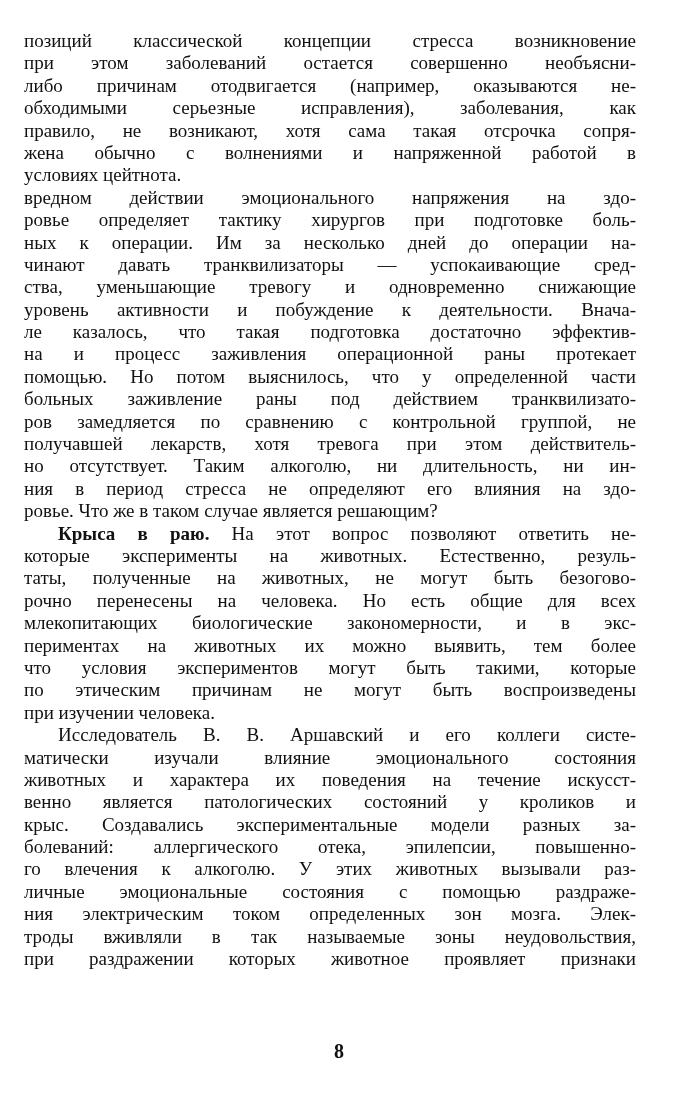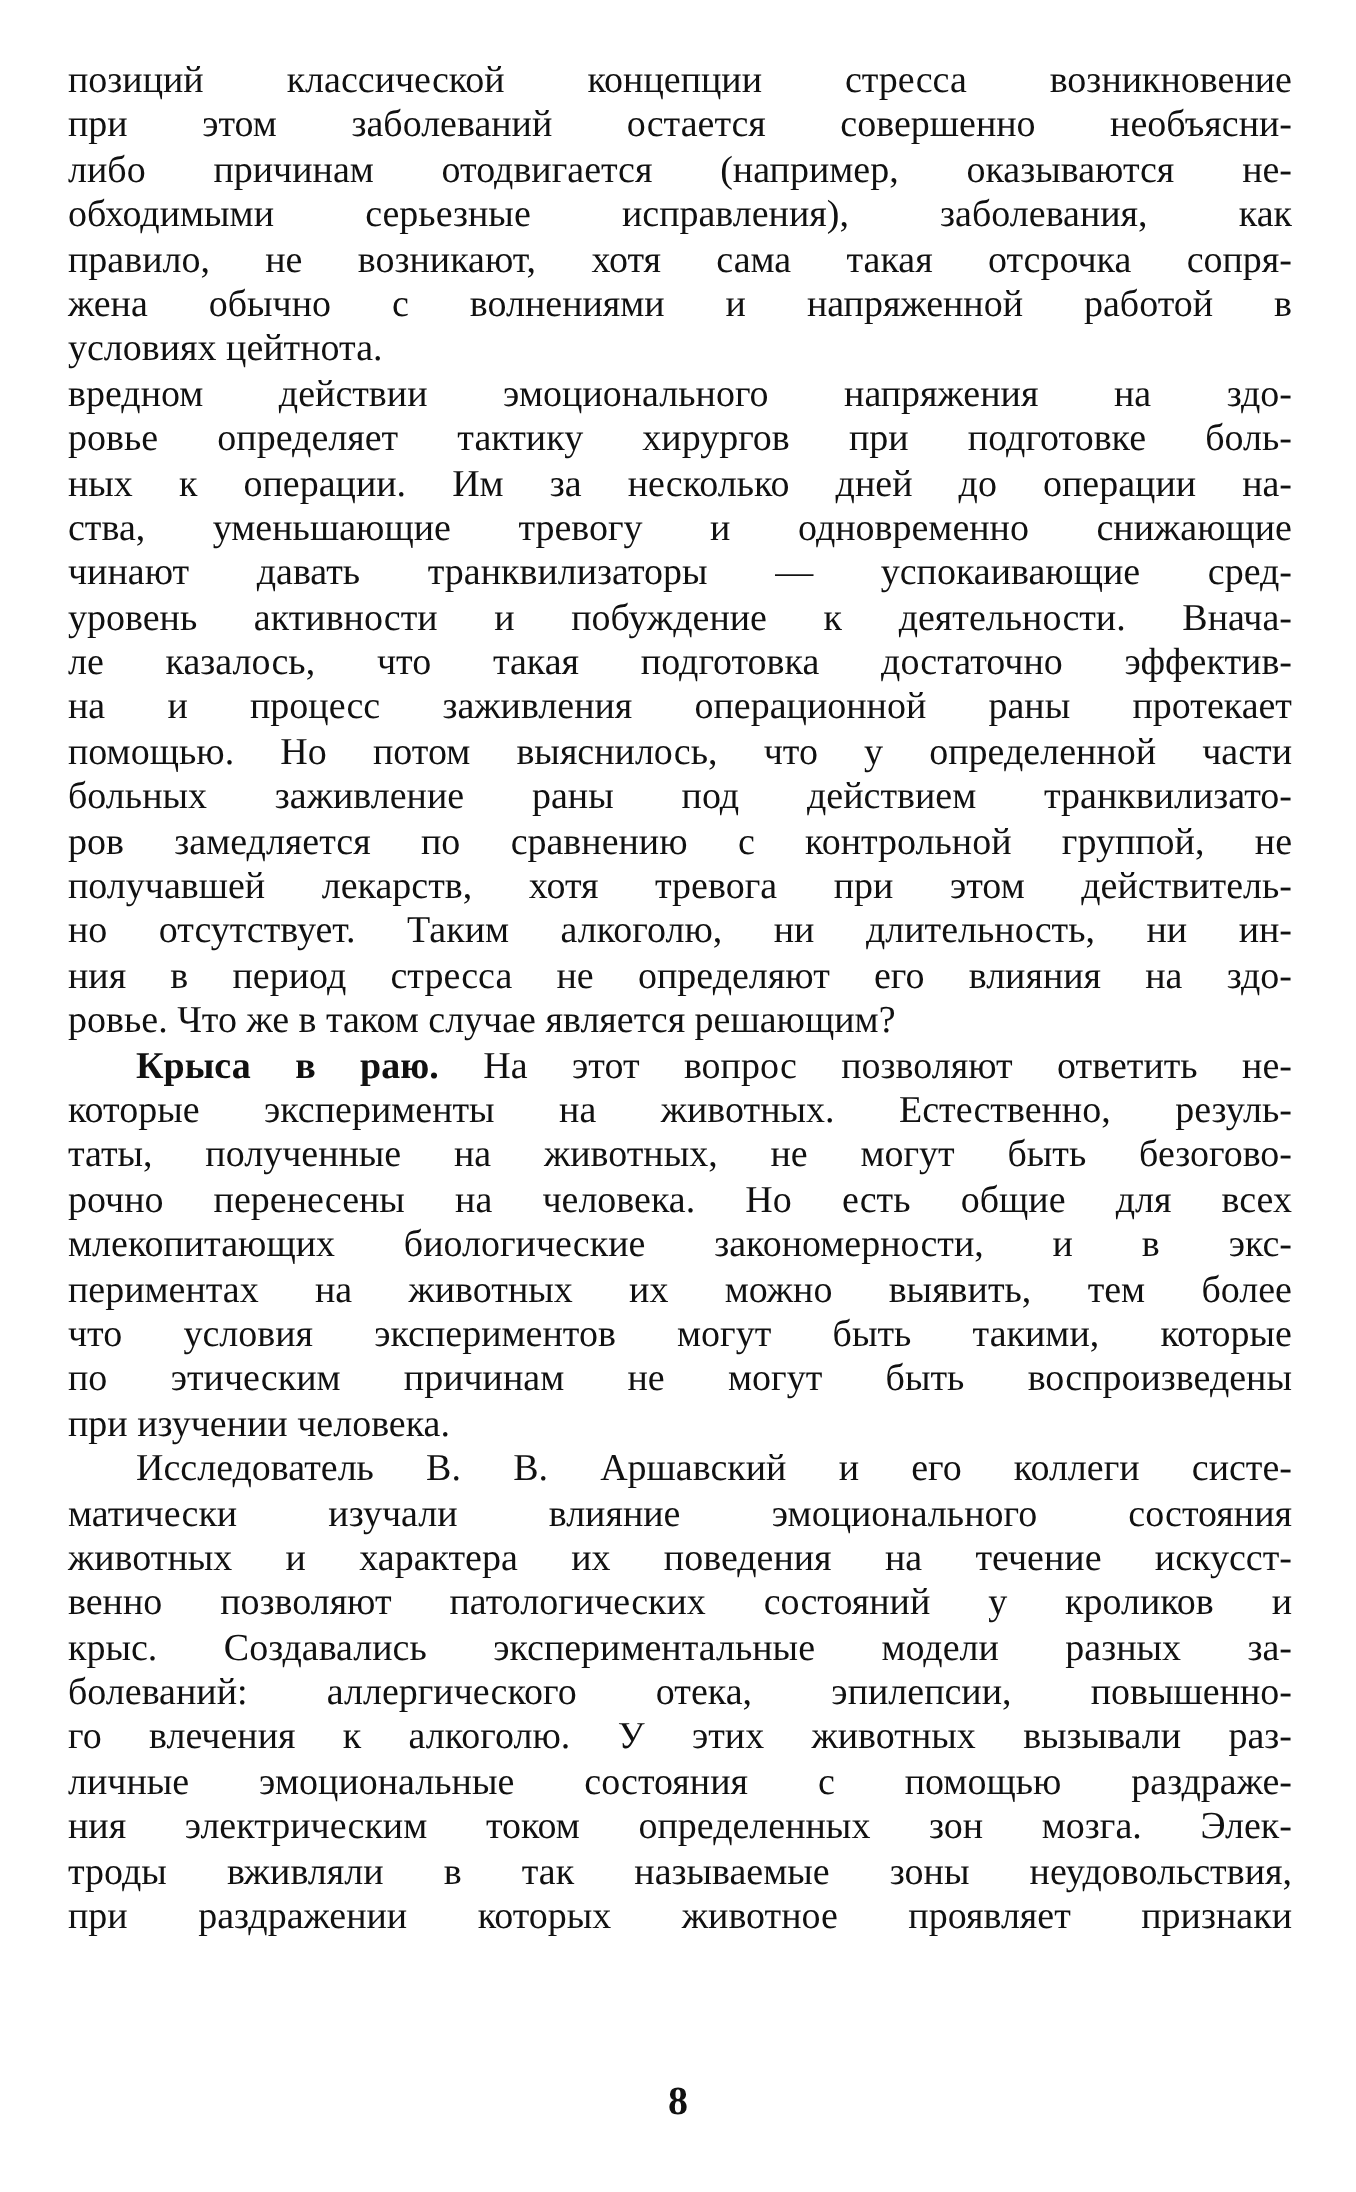--- a/index.html
+++ b/index.html
@@ -1,19 +1,19 @@
 <!DOCTYPE html>
 <html><head>
 <meta charset="utf-8">
 <style>
   html, body { margin: 0; padding: 0; background: #ffffff; }
   body { width: 678px; height: 1096px; position: relative; overflow: hidden; }
   .page {
     position: absolute;
-    left: 34px;
+    left: 24px;
     top: 30px;
     width: 612px;
     font-family: "Liberation Serif", "DejaVu Serif", serif;
     font-size: 19px;
     line-height: 22.4px;
     color: #111111;
   }
   .line {
     display: block;
     white-space: nowrap;
@@ -48,22 +48,22 @@
     <span class="line">обходимыми серьезные исправления), заболевания, как</span>
     <span class="line">правило, не возникают, хотя сама такая отсрочка сопря-</span>
     <span class="line">жена обычно с волнениями и напряженной работой в</span>
     <span class="line last">условиях цейтнота.</span>
   </div>
 
   <div>
     <span class="line">вредном действии эмоционального напряжения на здо-</span>
     <span class="line">ровье определяет тактику хирургов при подготовке боль-</span>
     <span class="line">ных к операции. Им за несколько дней до операции на-</span>
+    <span class="line">чинают давать транквилизаторы — успокаивающие сред-</span>
     <span class="line">ства, уменьшающие тревогу и одновременно снижающие</span>
-    <span class="line">чинают давать транквилизаторы — успокаивающие сред-</span>
     <span class="line">уровень активности и побуждение к деятельности. Внача-</span>
     <span class="line">ле казалось, что такая подготовка достаточно эффектив-</span>
     <span class="line">на и процесс заживления операционной раны протекает</span>
     <span class="line">помощью. Но потом выяснилось, что у определенной части</span>
     <span class="line">больных заживление раны под действием транквилизато-</span>
     <span class="line">ров замедляется по сравнению с контрольной группой, не</span>
     <span class="line">получавшей лекарств, хотя тревога при этом действитель-</span>
     <span class="line">но отсутствует. Таким алкоголю, ни длительность, ни ин-</span>
     <span class="line">ния в период стресса не определяют его влияния на здо-</span>
     <span class="line last">ровье. Что же в таком случае является решающим?</span>
@@ -78,21 +78,21 @@
     <span class="line">периментах на животных их можно выявить, тем более</span>
     <span class="line">что условия экспериментов могут быть такими, которые</span>
     <span class="line">по этическим причинам не могут быть воспроизведены</span>
     <span class="line last">при изучении человека.</span>
   </div>
 
   <div>
     <span class="line indent">Исследователь В. В. Аршавский и его коллеги систе-</span>
     <span class="line">матически изучали влияние эмоционального состояния</span>
     <span class="line">животных и характера их поведения на течение искусст-</span>
-    <span class="line">венно позволяют патологических состояний у кроликов и</span>
+    <span class="line">венно является патологических состояний у кроликов и</span>
     <span class="line">крыс. Создавались экспериментальные модели разных за-</span>
     <span class="line">болеваний: аллергического отека, эпилепсии, повышенно-</span>
     <span class="line">го влечения к алкоголю. У этих животных вызывали раз-</span>
     <span class="line">личные эмоциональные состояния с помощью раздраже-</span>
     <span class="line">ния электрическим током определенных зон мозга. Элек-</span>
     <span class="line">троды вживляли в так называемые зоны неудовольствия,</span>
     <span class="line">при раздражении которых животное проявляет признаки</span>
   </div>
 </div>
 

